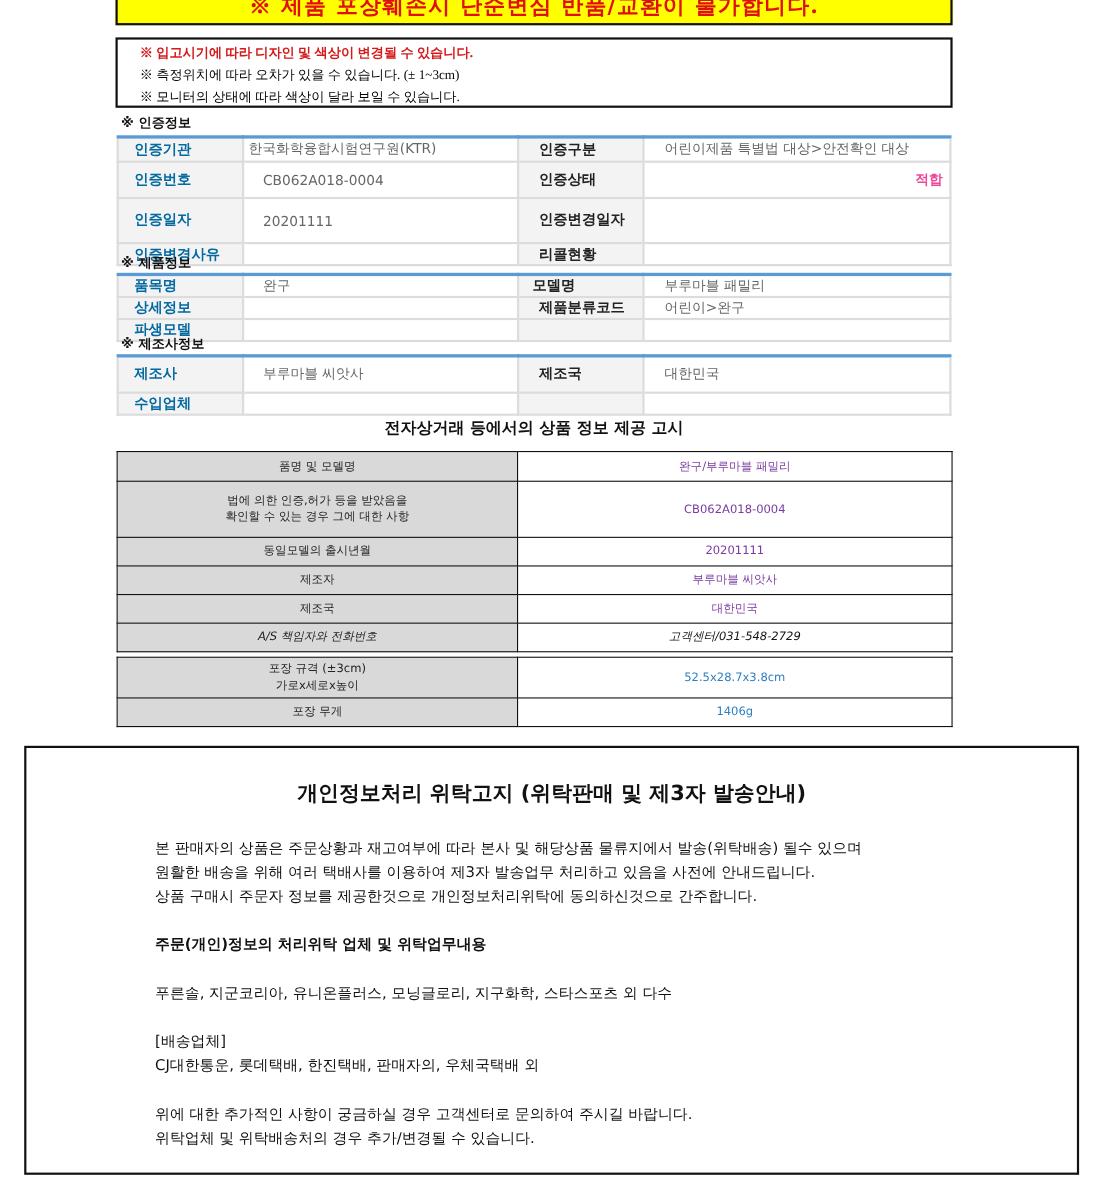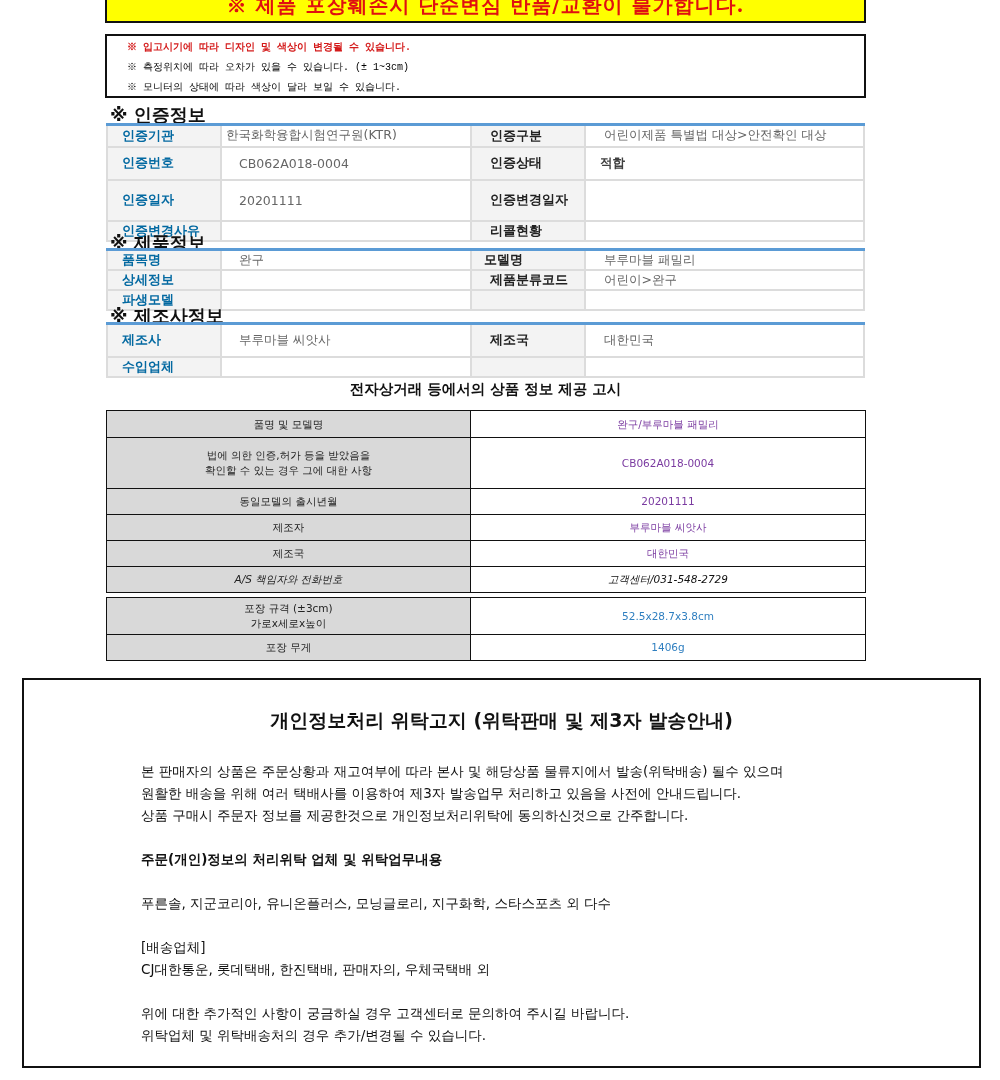--- a/index.html
+++ b/index.html
@@ -9,39 +9,39 @@
   .banner {
     position: absolute; left: 105px; top: -12px; width: 761px; height: 35px;
     background: #ffff00; border: 2px solid #111;
     text-align: center; color: #e01010; font-weight: bold; font-size: 20px;
     line-height: 30px; font-family: "DejaVu Serif", serif; letter-spacing: 1px;
   }
 
   .notice {
     position: absolute; left: 105px; top: 34px; width: 761px; height: 64px;
     border: 2px solid #111; padding: 2px 0 0 20px;
-    font-family: Liberation Mono, monospace; font-size: 10px; line-height: 20px;
+    font-family: Liberation Serif, serif; font-size: 12px; line-height: 20px;
   }
   .notice .red { color: #d41a1a; font-weight: bold; }
   .notice .gray { color: #000000; }
 
   .sec-title {
-    position: absolute; left: 110px; font-weight: bold; font-size: 18px; color: #111;
+    position: absolute; left: 110px; font-weight: bold; font-size: 12px; color: #111;
   }
 
   table.cert {
     position: absolute; left: 106px; width: 759px; border-collapse: collapse;
     border-top: 3px solid #5b9bd5; font-size: 12.5px;
   }
   table.cert td { border: 2px solid #dcdcdc; padding: 0 6px 0 14px; vertical-align: middle; }
   table.cert td.lbl { background: #f3f3f3; font-weight: bold; color: #0369a1; width: 114px; font-size: 13px; }
   table.cert td.lbl2 { background: #f3f3f3; font-weight: bold; color: #222; width: 114px; font-size: 13px; }
   table.cert td.val { color: #666; width: 250px; }
   table.cert td.val2 { color: #666; }
-  .status-ok { color: #404040; font-weight: bold; display: block; text-align: left; }
+  .status-ok { color: #ec4899; font-weight: bold; display: block; text-align: right; }
 
   .ec-title {
     position: absolute; left: 106px; top: 380px; width: 759px; text-align: center;
     font-weight: bold; font-size: 14.5px; color: #111;
   }
   table.ec {
     position: absolute; left: 106px; width: 760px; border-collapse: collapse; font-size: 10.5px;
   }
   table.ec td { border: 1.5px solid #111; text-align: center; vertical-align: middle; line-height: 15px; }
   table.ec td.k { background: #d9d9d9; width: 364px; color: #222; }

